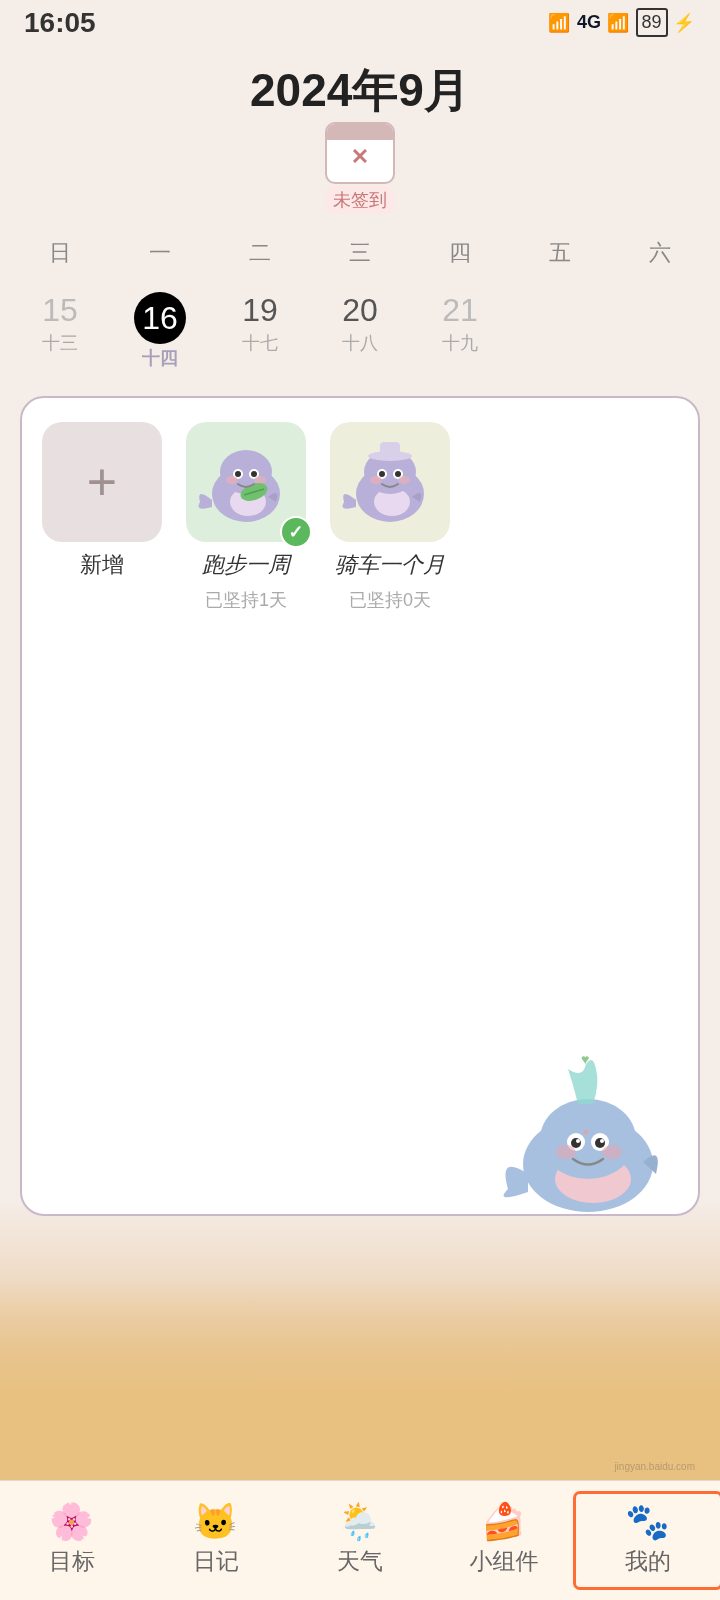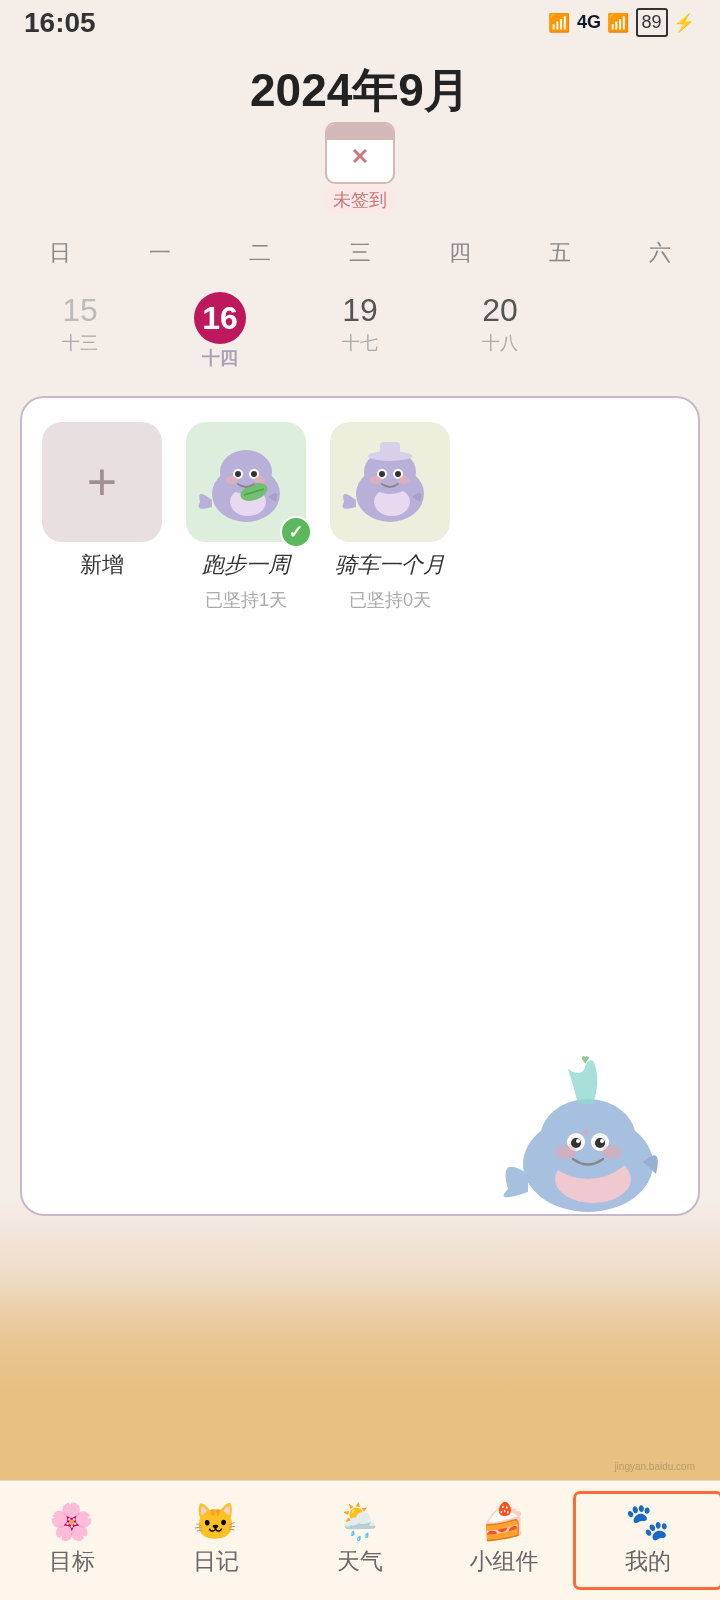--- a/index.html
+++ b/index.html
@@ -106,45 +106,45 @@
     .week-day {
       text-align: center;
       font-size: 22px;
       color: #888;
       padding: 8px 0;
     }
 
     
     .calendar-dates {
       display: grid;
-      grid-template-columns: repeat(5, 1fr);
+      grid-template-columns: repeat(7, 1fr);
       padding: 0 10px;
       margin-bottom: 20px;
     }
     .date-cell {
       display: flex;
       flex-direction: column;
       align-items: center;
       padding: 6px 0;
     }
     .date-num {
       font-size: 32px;
       font-weight: 500;
       color: #555;
     }
     .date-num.today {
-      background: #be185d;
+      background: #000000;
       color: #fff;
       width: 52px;
       height: 52px;
       border-radius: 50%;
       display: flex;
       align-items: center;
       justify-content: center;
-      font-weight: 700;
+      font-weight: 400;
     }
     .date-num.dim {
       color: #bbb;
     }
     .date-lunar {
       font-size: 18px;
       color: #aaa;
       margin-top: 2px;
     }
     .date-lunar.today-lunar {
@@ -355,20 +355,24 @@
   <div class="date-cell">
     <span class="date-num">19</span>
     <span class="date-lunar">十七</span>
   </div>
 
   <div class="date-cell">
     <span class="date-num">20</span>
     <span class="date-lunar">十八</span>
   </div>
 
+  <div class="date-cell">
+    <span class="date-num dim">21</span>
+    <span class="date-lunar">十九</span>
+  </div>
 </div>
 
 <div class="habits-container">
   <div class="habits-row">
 
     <div class="habit-item">
       <div class="add-btn">
         <span class="plus">+</span>
       </div>
       <span class="add-label">新增</span>

